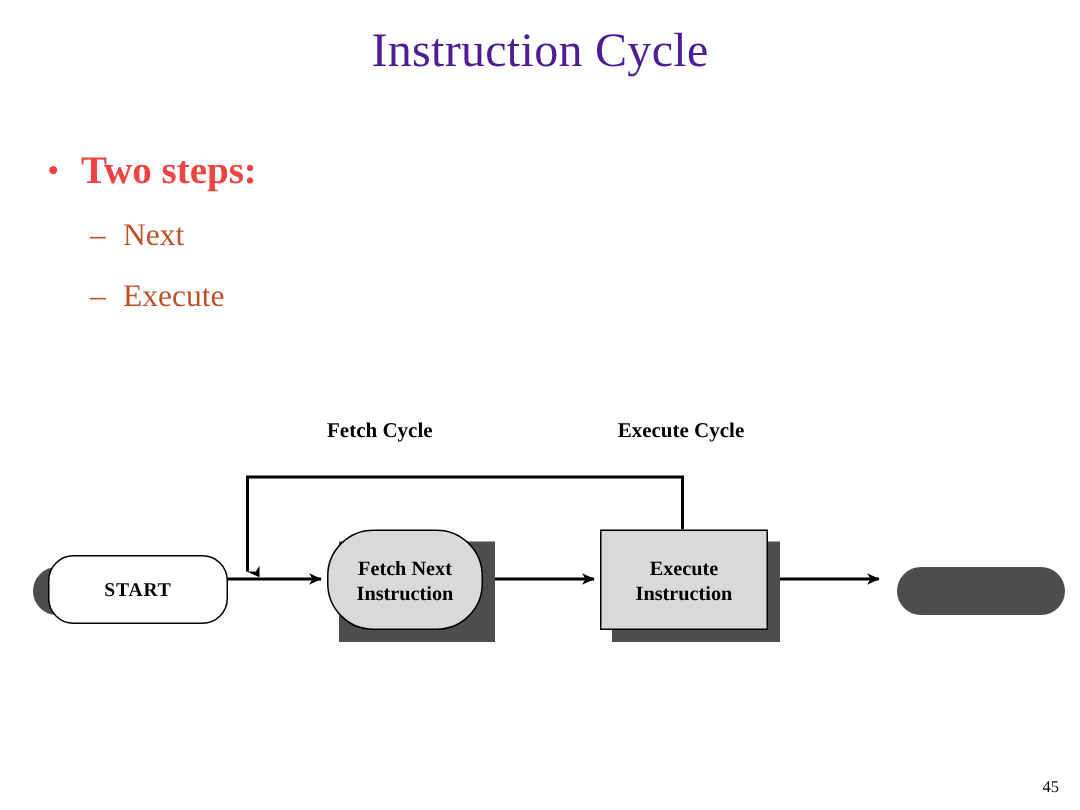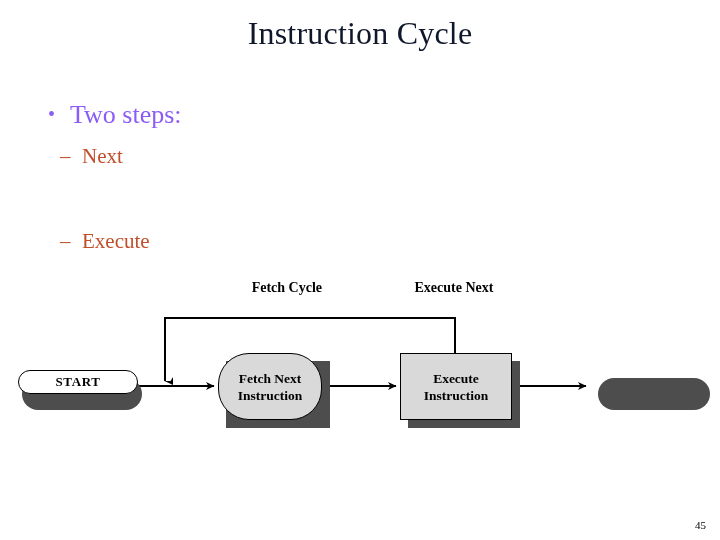--- a/index.html
+++ b/index.html
@@ -22,73 +22,74 @@
 
   
   #slide-title {
     position: absolute;
     left: 0;
     top: 14px;
     width: 720px;
     text-align: center;
     font-size: 32px;
     font-weight: normal;
-    color: #0f172a;
+    color: #4c1d95;
     letter-spacing: 0.2px;
     line-height: 38px;
   }
 
   
   .bullet-l1 {
     position: absolute;
-    left: 48px;
+    left: 32px;
     top: 98px;
     font-size: 26px;
-    color: #8b5cf6;
+    color: #ef4444;
     line-height: 32px;
     white-space: nowrap;
+    font-weight: bold;
   }
   .bullet-l1 .dot {
     display: inline-block;
     width: 22px;
     font-size: 20px;
     vertical-align: 2px;
   }
   .bullet-l2 {
     position: absolute;
     left: 60px;
     font-size: 21px;
     color: #C0502A;
     line-height: 26px;
     white-space: nowrap;
   }
   .bullet-l2 .dash {
     display: inline-block;
     width: 22px;
   }
   #bullet-fetch   { top: 143px; }
-  #bullet-execute { top: 184px; margin-top: 44px; }
+  #bullet-execute { top: 184px; }
 
   
   #diagram {
     position: absolute;
     left: 0;
     top: 0;
     width: 720px;
     height: 540px;
   }
   .cyc-label {
     position: absolute;
     font-size: 14px;
     font-weight: bold;
     color: #000000;
     white-space: nowrap;
     line-height: 16px;
   }
-  #label-fetch-cycle   { left: 218px; top: 280px; width: 104px; text-align: right; }
+  #label-fetch-cycle   { left: 218px; top: 280px; width: 104px; text-align: left; }
   #label-execute-cycle { left: 392px; top: 280px; width: 124px; text-align: center; }
 
   
   .proc-shadow {
     position: absolute;
     background: #4d4d4d;
   }
   .proc-box {
     position: absolute;
     background: #d9d9d9;
@@ -129,21 +130,21 @@
     justify-content: center;
   }
   .term-pill .term-text {
     font-size: 13px;
     font-weight: bold;
     color: #000000;
     letter-spacing: 0.6px;
     white-space: nowrap;
   }
   #start-shadow { left: 22px;  top: 378px; width: 120px; height: 32px; }
-  #start-pill   { left: 18px;  top: 370px; width: 120px; height: 24px; }
+  #start-pill   { left: 32px;  top: 370px; width: 120px; height: 46px; }
   #halt-shadow  { left: 598px; top: 378px; width: 112px; height: 32px; }
   #halt-pill    { left: 590px; top: 370px; width: 112px; height: 32px; }
 
   
   #connectors {
     position: absolute;
     left: 0;
     top: 0;
     width: 720px;
     height: 540px;
@@ -174,21 +175,21 @@
   <div class="bullet-l2" id="bullet-fetch">
     <span class="dash">–</span><span>Next</span>
   </div>
   <div class="bullet-l2" id="bullet-execute">
     <span class="dash">–</span><span>Execute</span>
   </div>
 
   <div id="diagram">
 
     <div class="cyc-label" id="label-fetch-cycle">Fetch Cycle</div>
-    <div class="cyc-label" id="label-execute-cycle">Execute Next</div>
+    <div class="cyc-label" id="label-execute-cycle">Execute Cycle</div>
 
     <svg id="connectors" viewBox="0 0 720 540">
       <defs>
         <marker id="arrR" markerWidth="9" markerHeight="9" refX="8" refY="4.5" orient="auto" markerUnits="userSpaceOnUse">
           <path d="M0,0.6 L8.5,4.5 L0,8.4 L2.4,4.5 Z" fill="#000"></path>
         </marker>
         <marker id="arrD" markerWidth="9" markerHeight="9" refX="4.5" refY="8" orient="auto" markerUnits="userSpaceOnUse">
           <path d="M0.6,0 L8.4,0 L4.5,8.5 L4.5,2.4 Z" fill="#000"></path>
         </marker>
       </defs>

